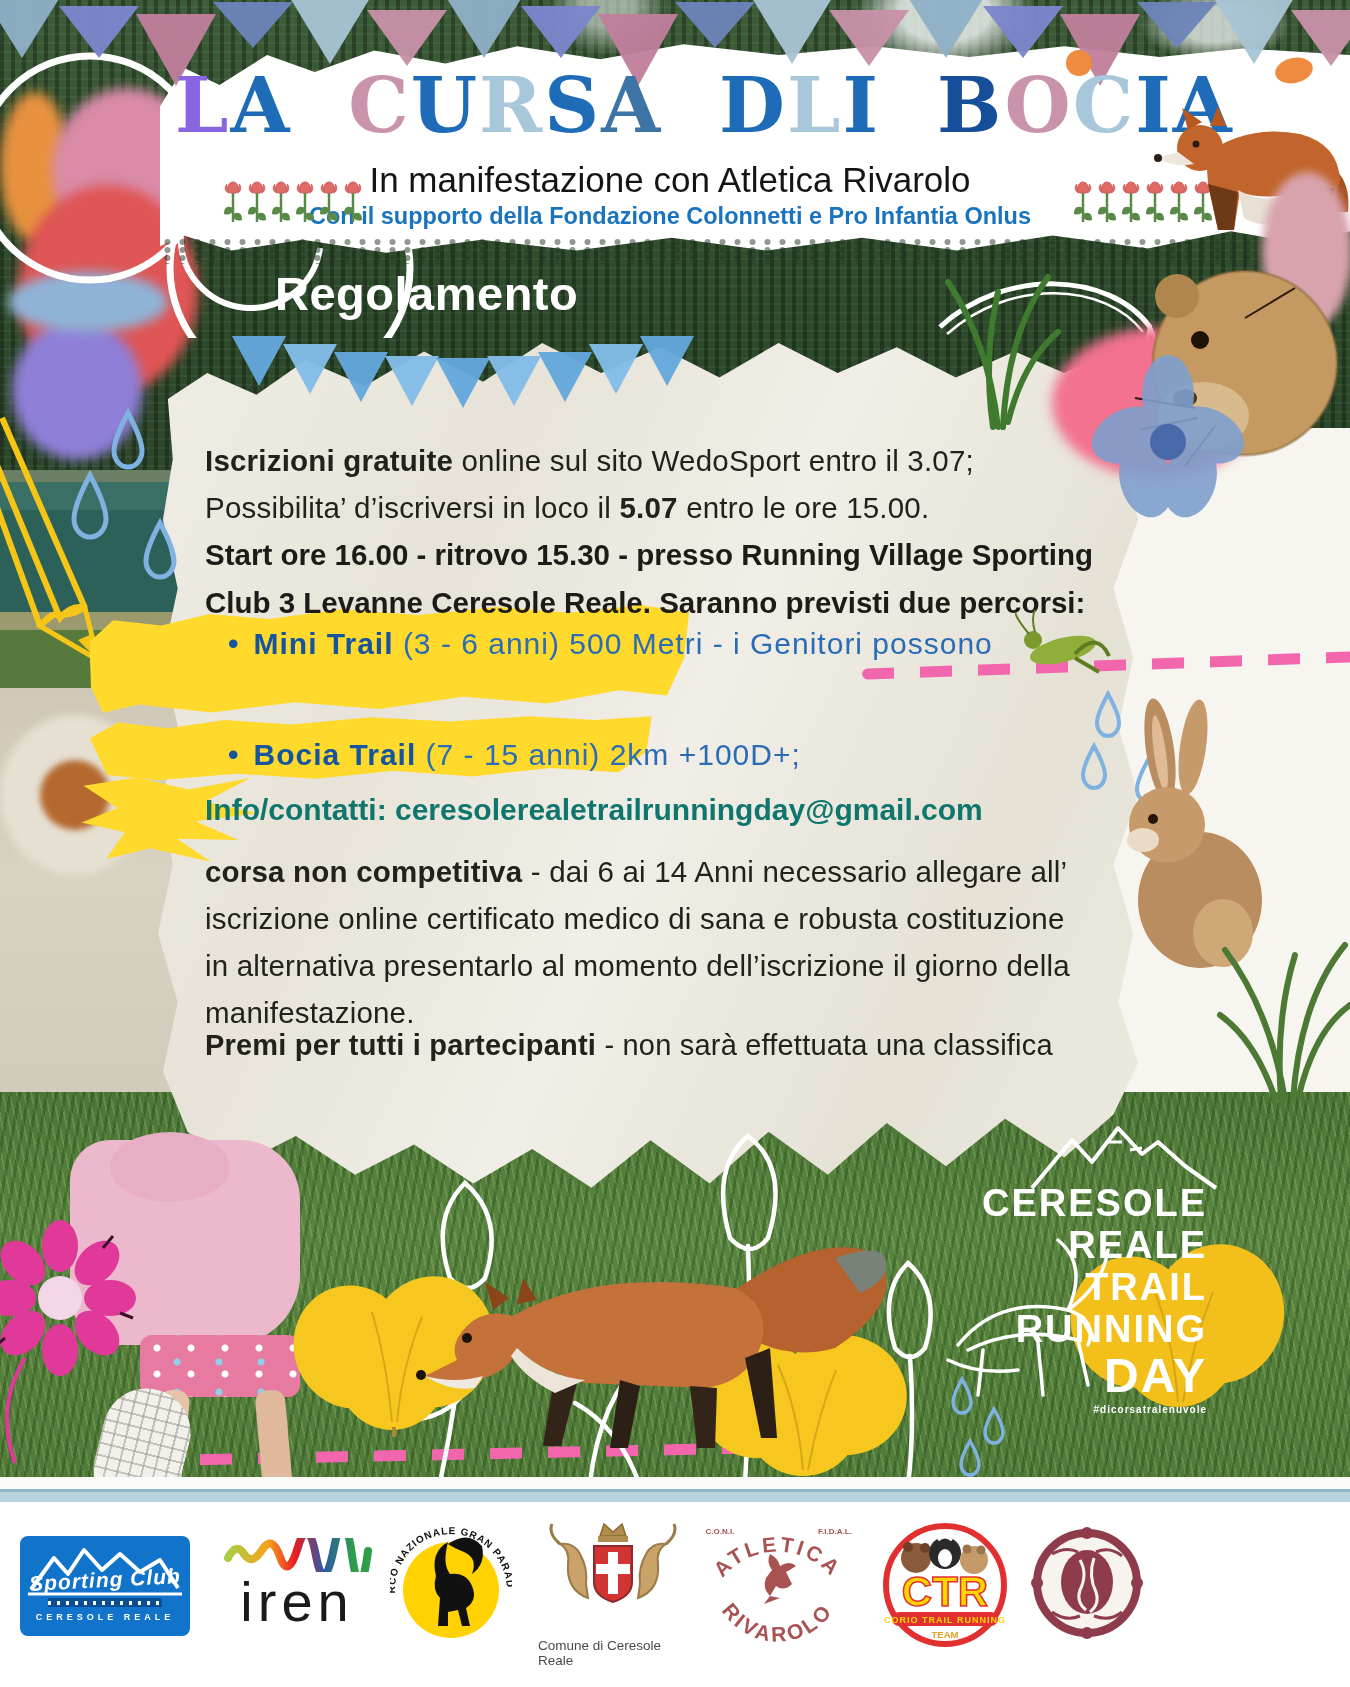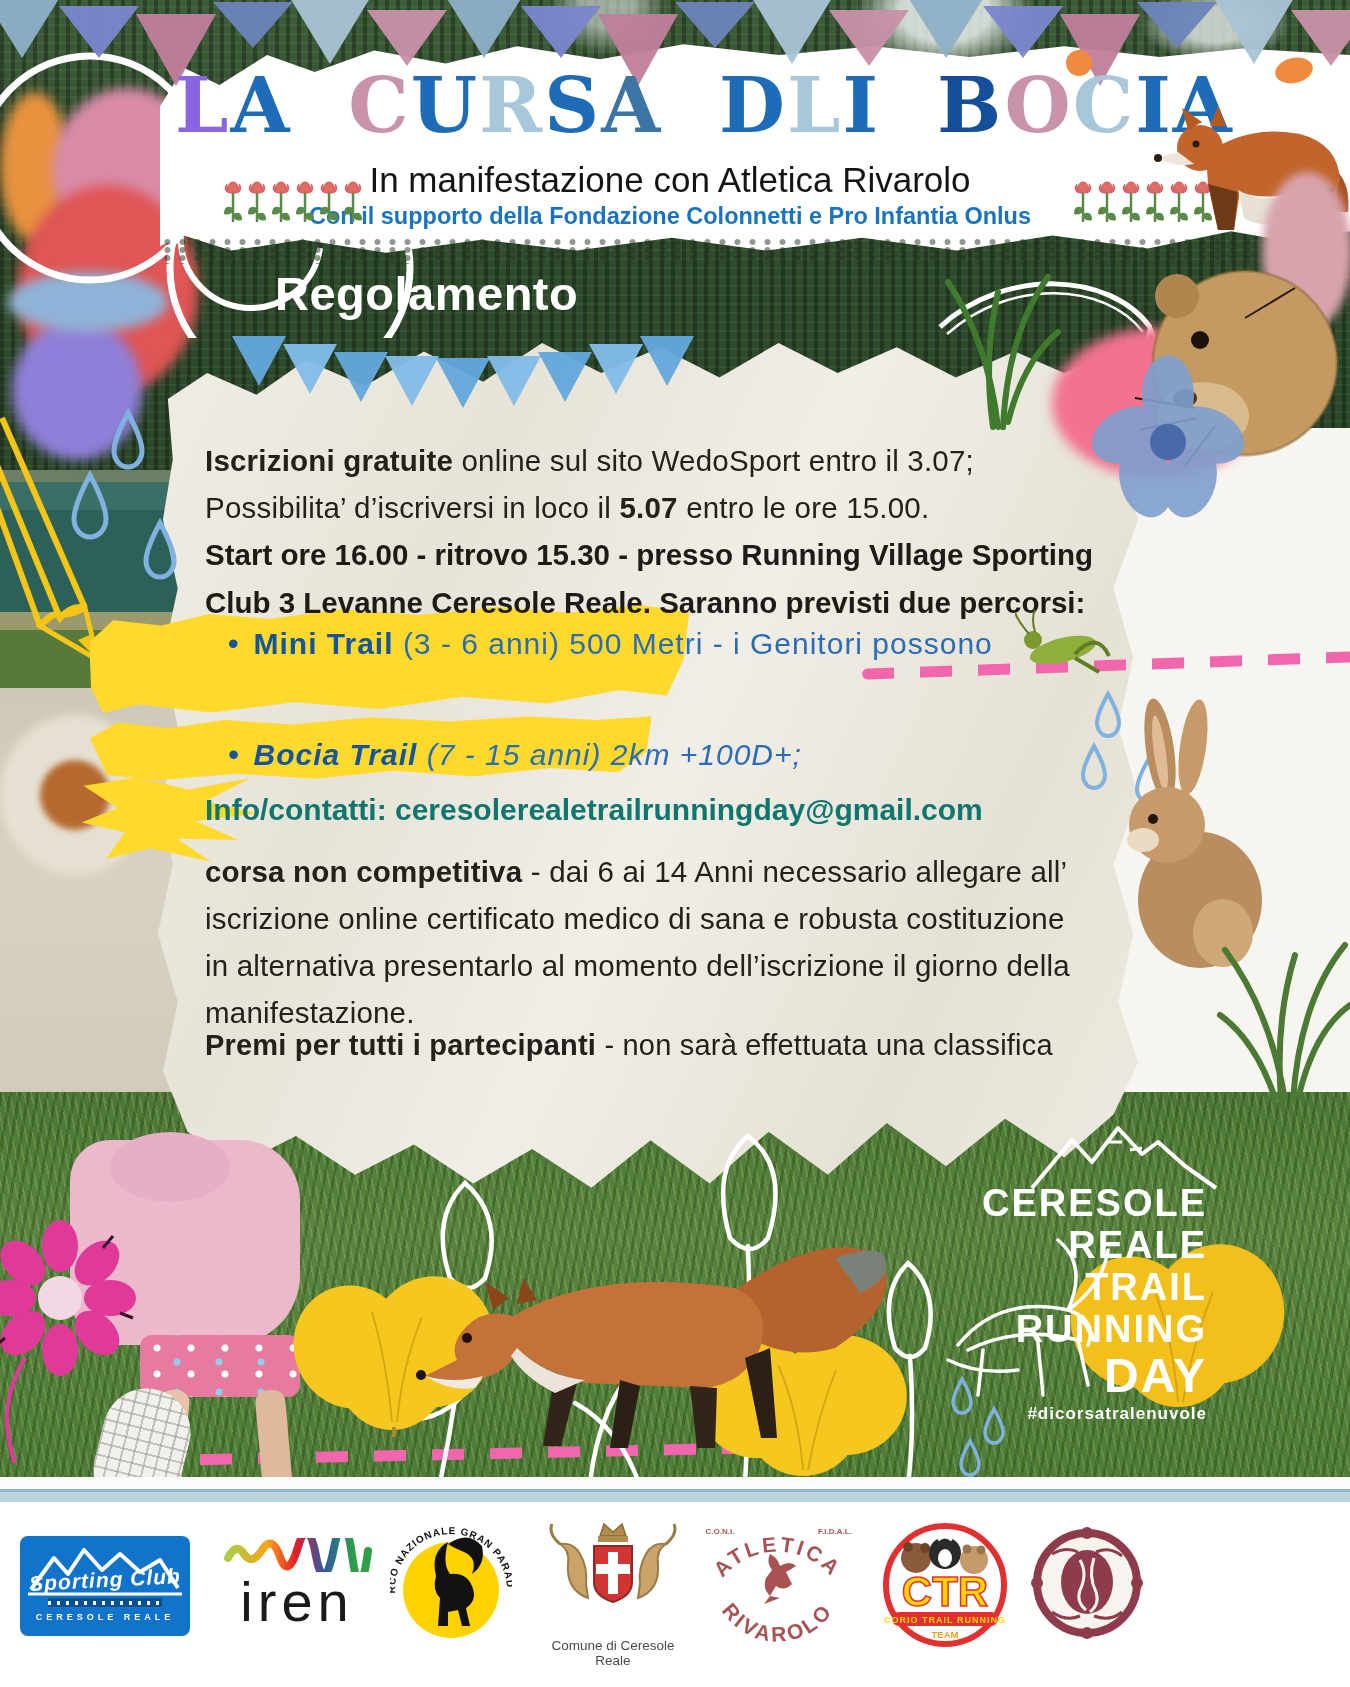--- a/index.html
+++ b/index.html
@@ -63,21 +63,21 @@
 
   
   .rtxt{color:#24201c;font-size:29.5px;line-height:47px;letter-spacing:.2px;}
   .b{font-weight:800;}
   .p1{left:205px;top:437px;width:915px;}
   .p2{left:205px;top:531px;width:925px;font-weight:800;font-size:29.5px;line-height:48px;color:#1d1a17;}
   .bullet{left:228px;width:880px;color:#2a6cb5;font-size:30px;line-height:47px;letter-spacing:1px;}
   .bullet .dot{color:#15549e;font-weight:800;margin-right:14px;}
   .bullet .lead{color:#15549e;font-weight:800;}
   .bullet .cont{display:block;padding-left:30px;}
-  .b1{top:620px;} .b2{top:731px;font-style:italic;}
+  .b1{top:620px;} .b2{top:731px;}
   .contact{left:205px;top:793px;font-weight:800;color:#0f766e;font-size:30px;}
   .p3{left:205px;top:848px;width:925px;}
   .p4{left:205px;top:1022px;width:925px;font-size:29px;}
   .hl{background:#ffd92b;}
   .hl-mini{left:90px;top:606px;width:600px;height:106px;transform:rotate(-1.2deg);
     clip-path:polygon(0% 28%,4% 8%,12% 14%,20% 4%,30% 10%,42% 2%,55% 9%,68% 3%,80% 10%,92% 4%,100% 12%,99% 55%,96% 90%,88% 84%,76% 95%,62% 87%,48% 97%,34% 89%,20% 97%,8% 88%,2% 95%,0% 70%);}
   .hl-bocia{left:90px;top:716px;width:562px;height:64px;transform:rotate(-.6deg);
     clip-path:polygon(0% 30%,5% 6%,14% 16%,24% 4%,36% 12%,50% 2%,64% 10%,78% 3%,90% 10%,100% 5%,99% 60%,94% 92%,82% 84%,68% 96%,54% 86%,40% 97%,26% 88%,12% 97%,3% 88%);}
   .hl-splat{left:82px;top:772px;width:175px;height:92px;transform:rotate(3deg);
     clip-path:polygon(0% 20%,30% 8%,60% 18%,95% 2%,70% 30%,100% 40%,65% 52%,90% 70%,55% 72%,75% 95%,40% 84%,15% 98%,25% 68%,0% 60%,20% 42%);}
@@ -87,21 +87,21 @@
     background-image:repeating-linear-gradient(90deg,#f266ae 0 32px,transparent 32px 58px);}
   .dash-mid{left:862px;top:660px;width:492px;transform:rotate(-2deg);}
   .dash-bottom{left:142px;top:1448px;width:706px;transform:rotate(-1.2deg);}
 
   
   .blob{border-radius:50%;filter:blur(6px);}
 
   
   .event-logo{left:940px;top:1120px;width:275px;height:300px;color:#fff;text-align:right;}
   .ev-line{position:absolute;right:8px;font-weight:800;letter-spacing:2px;white-space:nowrap;}
-  .ev-hash{position:absolute;right:8px;font-size:17px;font-weight:700;letter-spacing:1px;}
+  .ev-hash{position:absolute;right:8px;font-size:10px;font-weight:700;letter-spacing:1px;}
 
   
   .sp{position:absolute;}
   .sc-box{width:170px;height:100px;background:#1173c9;border-radius:8px;position:relative;overflow:hidden;}
   .sc-script{position:absolute;left:0;top:32px;width:100%;text-align:center;color:#fff;
     font-style:italic;font-weight:800;font-size:21px;transform:rotate(-3deg);letter-spacing:1px;}
   .sc-band{position:absolute;left:28px;top:62px;width:114px;height:9px;background:#0a4f92;
     background-image:repeating-linear-gradient(90deg,#fff 0 3px,transparent 3px 9px);background-size:100% 4px;background-position:0 2.5px;background-repeat:no-repeat;}
   .sc-sub{position:absolute;left:0;top:76px;width:100%;text-align:center;color:#fff;
     font-size:9px;font-weight:700;letter-spacing:4px;}
@@ -539,21 +539,21 @@
     <svg class="sp" style="left:390px;top:22px;" width="122" height="126" viewBox="0 0 122 126">
       <circle cx="61" cy="66" r="48" fill="#ffd200"></circle>
       <path id="pnpath" d="M61,66 m-56,0 a56,56 0 1 1 112,0" fill="none"></path>
       <text font-family="Liberation Sans,sans-serif" font-size="10" font-weight="bold" fill="#111" letter-spacing="1">
         <textPath href="#pnpath" startOffset="50%" text-anchor="middle">PARCO NAZIONALE GRAN PARADISO</textPath>
       </text>
       <path d="M48,102 L50,74 Q42,66 46,52 Q40,28 58,18 Q52,40 60,50 Q76,48 82,62 Q88,76 76,84 L80,102 L72,102 L68,86 L58,88 L58,102 Z" fill="#111111"></path>
       <path d="M58,20 Q78,6 92,22 Q96,40 82,50 Q88,34 74,28 Q64,24 58,20 Z" fill="#111111"></path>
     </svg>
 
-    <div class="sp" style="left:538px;top:18px;width:150px;text-align:center;">
+    <div class="sp" style="left:538px;top:18px;width:150px;text-align:left;">
       <svg width="150" height="112" viewBox="0 0 150 112">
         <path d="M62,16 L66,4 L75,12 L84,4 L88,16 Z" fill="#b08d4e" stroke="#8a6a30" stroke-width="1.5"></path>
         <rect x="60" y="16" width="30" height="6" fill="#b08d4e"></rect>
         <path d="M56,26 L94,26 L94,62 Q94,76 75,82 Q56,76 56,62 Z" fill="#d23434" stroke="#8a2a2a" stroke-width="2"></path>
         <rect x="70" y="32" width="10" height="42" fill="#ffffff"></rect>
           <rect x="58" y="44" width="34" height="10" fill="#ffffff"></rect>
         <path d="M50,78 Q28,70 30,44 Q32,30 22,24 Q36,22 42,34 Q50,48 48,64 Z" fill="#c9a36a" stroke="#9a7a46" stroke-width="2"></path>
         <path d="M100,78 Q122,70 120,44 Q118,30 128,24 Q114,22 108,34 Q100,48 102,64 Z" fill="#c9a36a" stroke="#9a7a46" stroke-width="2"></path>
         <path d="M22,24 Q10,14 14,4 M128,24 Q140,14 136,4" fill="none" stroke="#9a7a46" stroke-width="3"></path>
       </svg>

